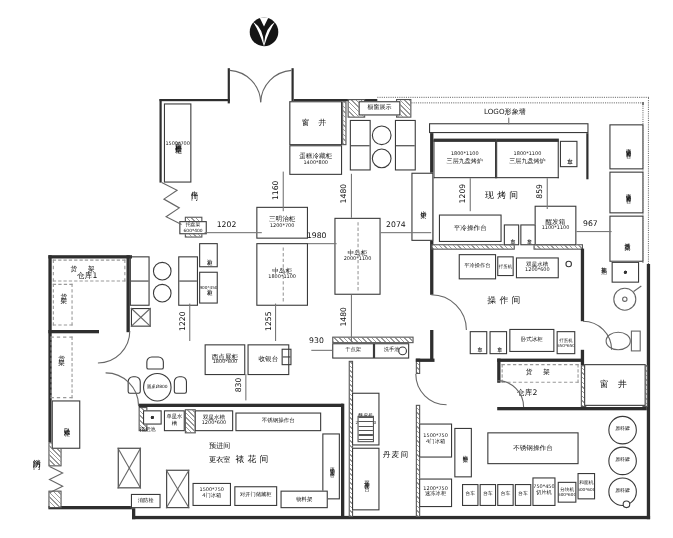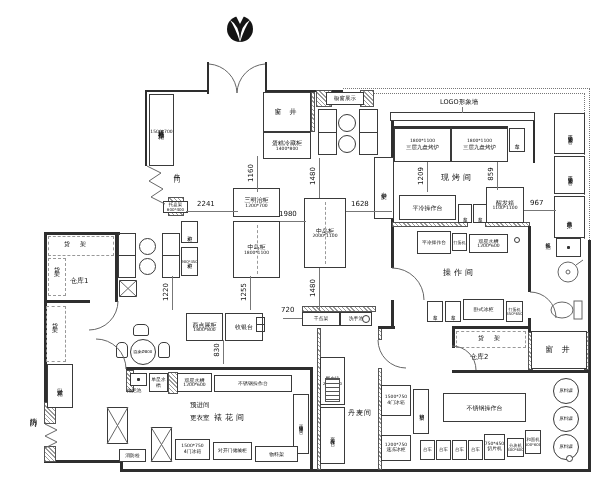--- a/index.html
+++ b/index.html
@@ -160,21 +160,21 @@
     </div>
   <div class="bx" style="left:340px;top:312px;width:32px;height:14px">
       <span style="font-size:4.8px">洗手池</span>
     </div>
   <div class="cr" style="left:362px;top:315px;width:8px;height:8px"></div>
 
   <div class="dsh" style="left:48px;top:236px;width:66px;height:20px"></div>
   <div class="lb" style="left:64px;top:240px;font-size:6px;letter-spacing:4px">货 架</div>
   <div class="dsh" style="left:48px;top:258px;width:18px;height:38px"></div>
   <div class="lb vt" style="left:52px;top:262px;font-size:6px">货 架</div>
-  <div class="lb" style="left:70px;top:276px;font-size:7px">仓库1</div>
+  <div class="lb" style="left:70px;top:246px;font-size:7px">仓库1</div>
   <div class="dsh" style="left:46px;top:306px;width:20px;height:56px"></div>
   <div class="lb vt" style="left:50px;top:318px;font-size:6px">货 架</div>
   <div class="bx" style="left:47px;top:364px;width:26px;height:44px">
     <span class="vt" style="font-size:5.5px">卧式冷柜</span>
   </div>
   <div class="lb vt" style="left:28px;top:412px;font-size:7px">消防门</div>
 
   <div class="bx ovn" style="left:394px;top:126px;width:57px;height:36px">
     <span class="s">1800*1100</span>
     <span style="font-size:5.5px">三层九盘烤炉</span>
@@ -337,45 +337,45 @@
     <span style="font-size:4.8px">4门冰箱</span>
   </div>
   <div class="bx" style="left:213px;top:442px;width:39px;height:18px">
       <span style="font-size:4.8px">对开门储藏柜</span>
     </div>
   <div class="bx" style="left:255px;top:446px;width:43px;height:16px">
       <span style="font-size:5px">物料架</span>
     </div>
 
   <div class="ln" style="left:186px;top:211px;width:52px;height:1px"></div>
-  <div class="dm" style="left:197px;top:200px">2241</div>
+  <div class="dm" style="left:197px;top:200px">1202</div>
   <div class="ln" style="left:257px;top:156px;width:1px;height:36px"></div>
   <div class="dmv" style="left:236px;top:169px">1160</div>
   <div class="ln" style="left:280px;top:221px;width:26px;height:1px"></div>
   <div class="dm" style="left:279px;top:210px">1980</div>
   <div class="ln" style="left:346px;top:211px;width:46px;height:1px"></div>
-  <div class="dm" style="left:351px;top:200px">1628</div>
+  <div class="dm" style="left:351px;top:200px">2074</div>
   <div class="ln" style="left:319px;top:158px;width:1px;height:40px"></div>
   <div class="dmv" style="left:298px;top:172px">1480</div>
   <div class="ln" style="left:319px;top:268px;width:1px;height:44px"></div>
   <div class="dmv" style="left:298px;top:284px">1480</div>
   <div class="ln" style="left:427px;top:162px;width:1px;height:30px"></div>
   <div class="dmv" style="left:406px;top:172px">1209</div>
   <div class="ln" style="left:497px;top:162px;width:1px;height:28px"></div>
   <div class="dmv" style="left:476px;top:170px">859</div>
   <div class="ln" style="left:524px;top:210px;width:32px;height:1px"></div>
   <div class="dm" style="left:530px;top:199px">967</div>
   <div class="ln" style="left:172px;top:276px;width:1px;height:34px"></div>
   <div class="dmv" style="left:151px;top:288px">1220</div>
   <div class="ln" style="left:250px;top:276px;width:1px;height:34px"></div>
   <div class="dmv" style="left:229px;top:288px">1255</div>
   <div class="ln" style="left:223px;top:340px;width:1px;height:24px"></div>
   <div class="dmv" style="left:202px;top:346px">830</div>
   <div class="ln" style="left:283px;top:318px;width:19px;height:1px"></div>
-  <div class="dm" style="left:281px;top:306px">720</div>
+  <div class="dm" style="left:281px;top:306px">930</div>
 
   <svg class="ov" width="612" height="489" viewBox="0 0 612 489">
     <g stroke="#666" fill="none" stroke-width="1">
       <path d="M237,93 A30,30 0 0 0 209,64"></path>
       <path d="M237,93 A30,30 0 0 1 265,64"></path>
       <path d="M118,301 A29,29 0 0 1 89,330"></path>
       <path d="M126,369 A30,30 0 0 0 96,339"></path>
       <path d="M392,268 A32,32 0 0 1 424,300"></path>
       <path d="M378,340 A28,28 0 0 0 406,368"></path>
       <path d="M452,346 A24,24 0 0 1 476,370"></path>

